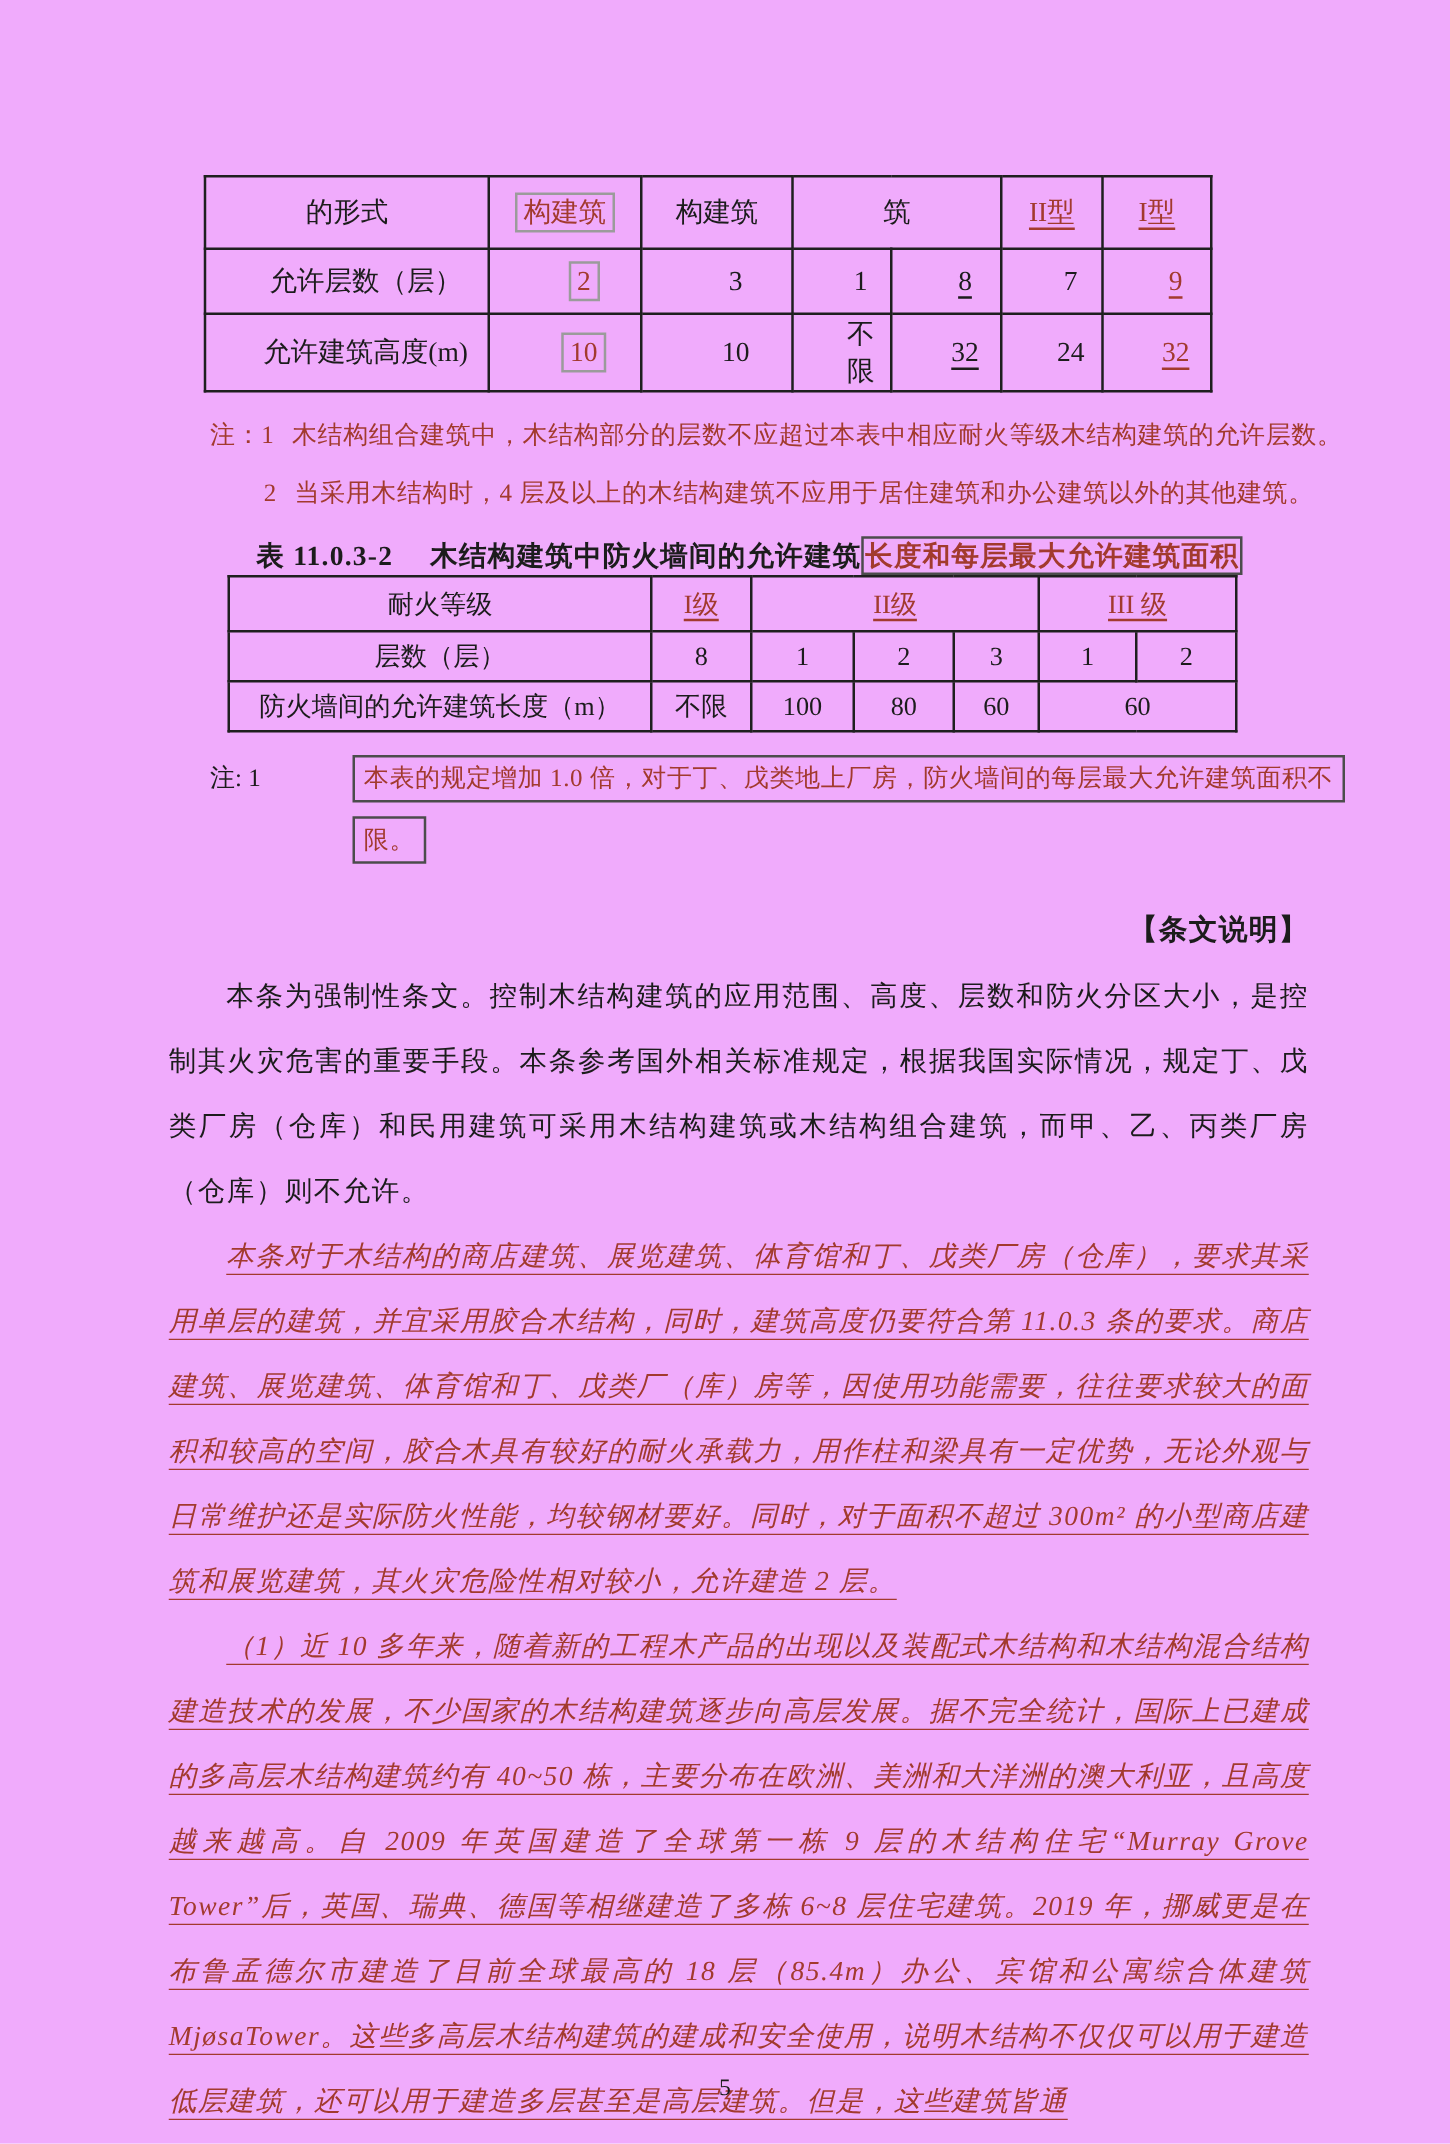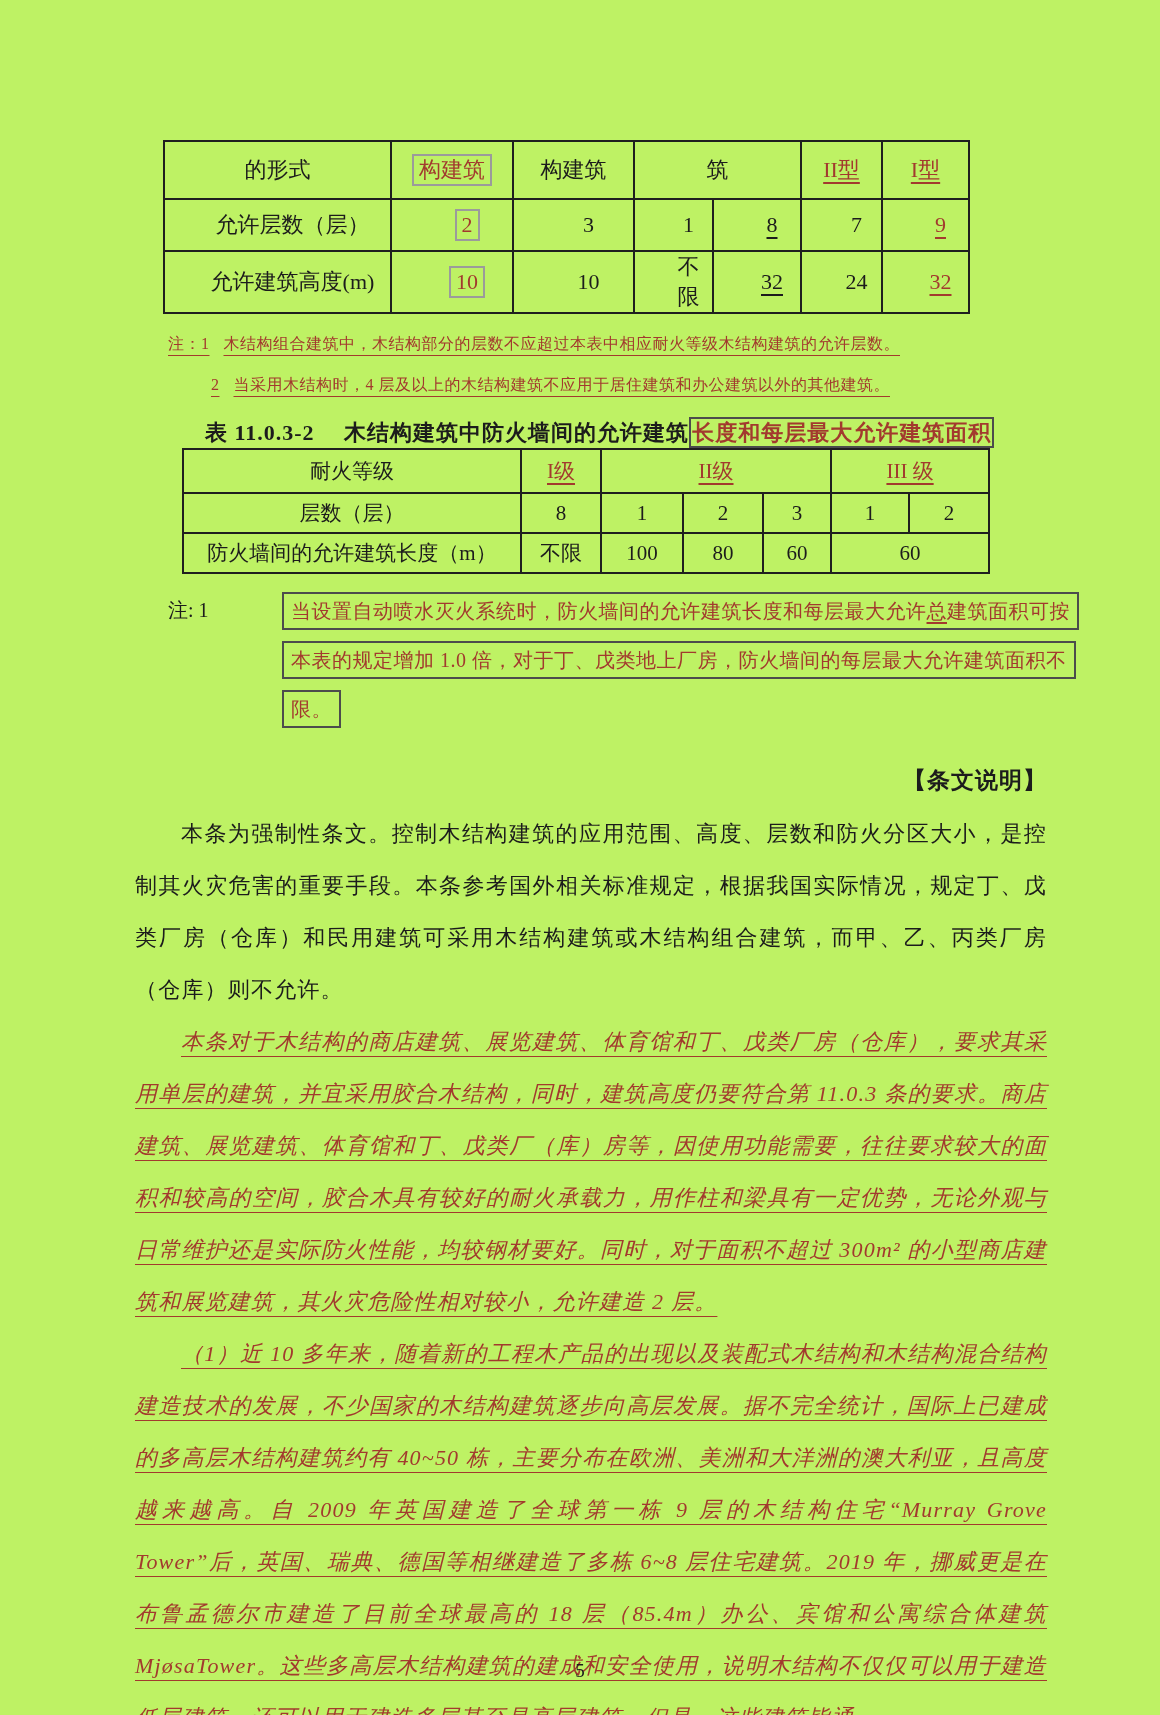--- a/index.html
+++ b/index.html
@@ -1,19 +1,19 @@
 <!DOCTYPE html>
 <html><head>
 <meta charset="utf-8">
 <style>
   html,body { margin:0; padding:0; background:#ffffff; }
   .page {
     position:relative;
     width:1160px; height:1715px;
-    background:#bef264;
+    background:#f0abfc;
     font-family:"Liberation Serif","DejaVu Serif",serif;
     color:#1c1c1c;
     overflow:hidden;
     box-sizing:border-box;
     padding:140px 113px 0 135px;
   }
   :root { --red:#a23a2e; --ink:#1c1c1c; }
 
   
   table { border-collapse:collapse; table-layout:fixed; }
@@ -32,22 +32,22 @@
   .t2 .drow td { height:38px; }
   .ru  { color:var(--red); text-decoration:underline; text-underline-offset:5px; text-decoration-thickness:1.5px; }
   .bu  { text-decoration:underline; text-underline-offset:5px; text-decoration-thickness:1.5px; }
   .rbox {
     display:inline-block; color:var(--red);
     border:2px solid #9b9b9b; padding:0 5px; line-height:1.25;
   }
 
   
   .t1-note {
-    color:var(--red); font-size:16px;
-    text-decoration:underline; text-underline-offset:6px; text-decoration-thickness:1.2px;
+    color:var(--red); font-size:20px;
+    text-underline-offset:6px; text-decoration-thickness:1.2px;
     letter-spacing:0.5px; white-space:nowrap;
   }
   .t1-note.n1 { margin-left:33px; margin-top:20px; }
   .t1-note.n2 { margin-left:76px; margin-top:20px; }
   .note-label { margin-right:14px; }
 
   
   .t2-title {
     margin-left:70px; margin-top:22px;
     font-size:22px; font-weight:bold; letter-spacing:1px;
@@ -184,23 +184,20 @@
       <td>80</td>
       <td>60</td>
       <td colspan="2">60</td>
     </tr>
   </tbody>
     </table>
 
   <div class="t2-notes">
     <div class="lbl">注: 1</div>
     <div>
-      <div class="nbox">
-        <span>当设置自动喷水灭火系统时，防火墙间的允许建筑长度和每层最大允许</span><span class="u">总</span><span>建筑面积可按</span>
-      </div>
       <div class="nbox">本表的规定增加 1.0 倍，对于丁、戊类地上厂房，防火墙间的每层最大允许建筑面积不</div>
       <div class="nbox">限。</div>
     </div>
   </div>
 
   <div class="section-heading">【条文说明】</div>
 
   <div class="para">本条为强制性条文。控制木结构建筑的应用范围、高度、层数和防火分区大小，是控制其火灾危害的重要手段。本条参考国外相关标准规定，根据我国实际情况，规定丁、戊类厂房（仓库）和民用建筑可采用木结构建筑或木结构组合建筑，而甲、乙、丙类厂房（仓库）则不允许。</div>
   <div class="para red-para">本条对于木结构的商店建筑、展览建筑、体育馆和丁、戊类厂房（仓库），要求其采用单层的建筑，并宜采用胶合木结构，同时，建筑高度仍要符合第 11.0.3 条的要求。商店建筑、展览建筑、体育馆和丁、戊类厂（库）房等，因使用功能需要，往往要求较大的面积和较高的空间，胶合木具有较好的耐火承载力，用作柱和梁具有一定优势，无论外观与日常维护还是实际防火性能，均较钢材要好。同时，对于面积不超过 300m² 的小型商店建筑和展览建筑，其火灾危险性相对较小，允许建造 2 层。</div>
   <div class="para red-para">（1）近 10 多年来，随着新的工程木产品的出现以及装配式木结构和木结构混合结构建造技术的发展，不少国家的木结构建筑逐步向高层发展。据不完全统计，国际上已建成的多高层木结构建筑约有 40~50 栋，主要分布在欧洲、美洲和大洋洲的澳大利亚，且高度越来越高。自 2009 年英国建造了全球第一栋 9 层的木结构住宅“Murray Grove Tower”后，英国、瑞典、德国等相继建造了多栋 6~8 层住宅建筑。2019 年，挪威更是在布鲁孟德尔市建造了目前全球最高的 18 层（85.4m）办公、宾馆和公寓综合体建筑 MjøsaTower。这些多高层木结构建筑的建成和安全使用，说明木结构不仅仅可以用于建造低层建筑，还可以用于建造多层甚至是高层建筑。但是，这些建筑皆通</div>

